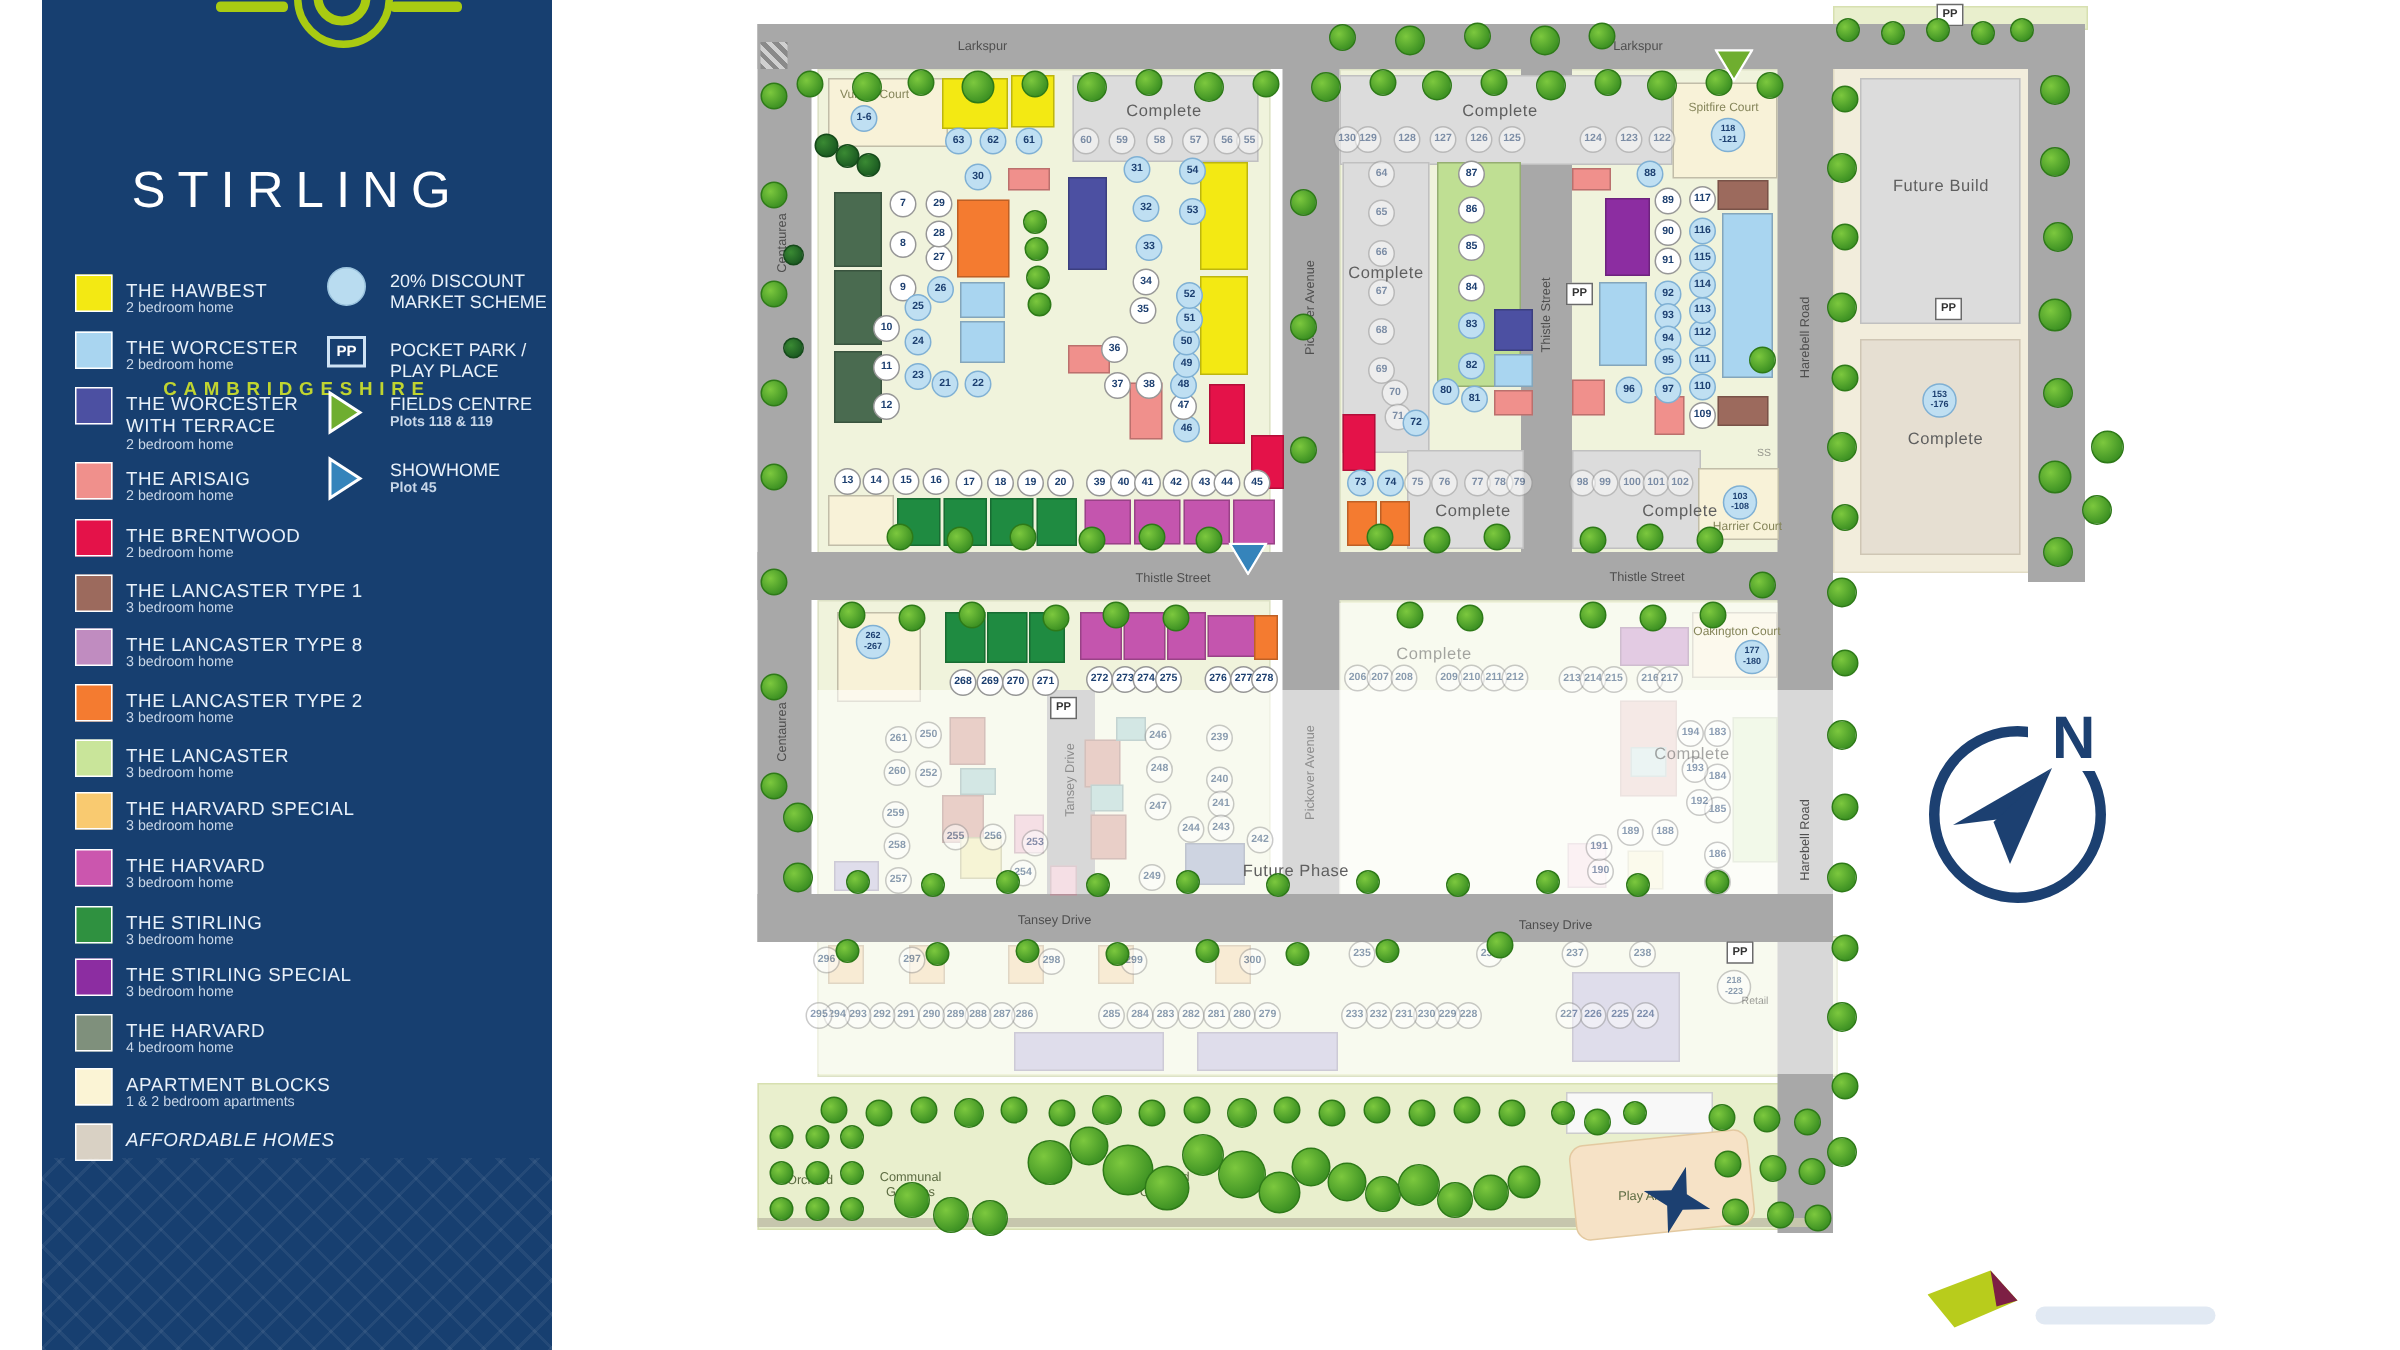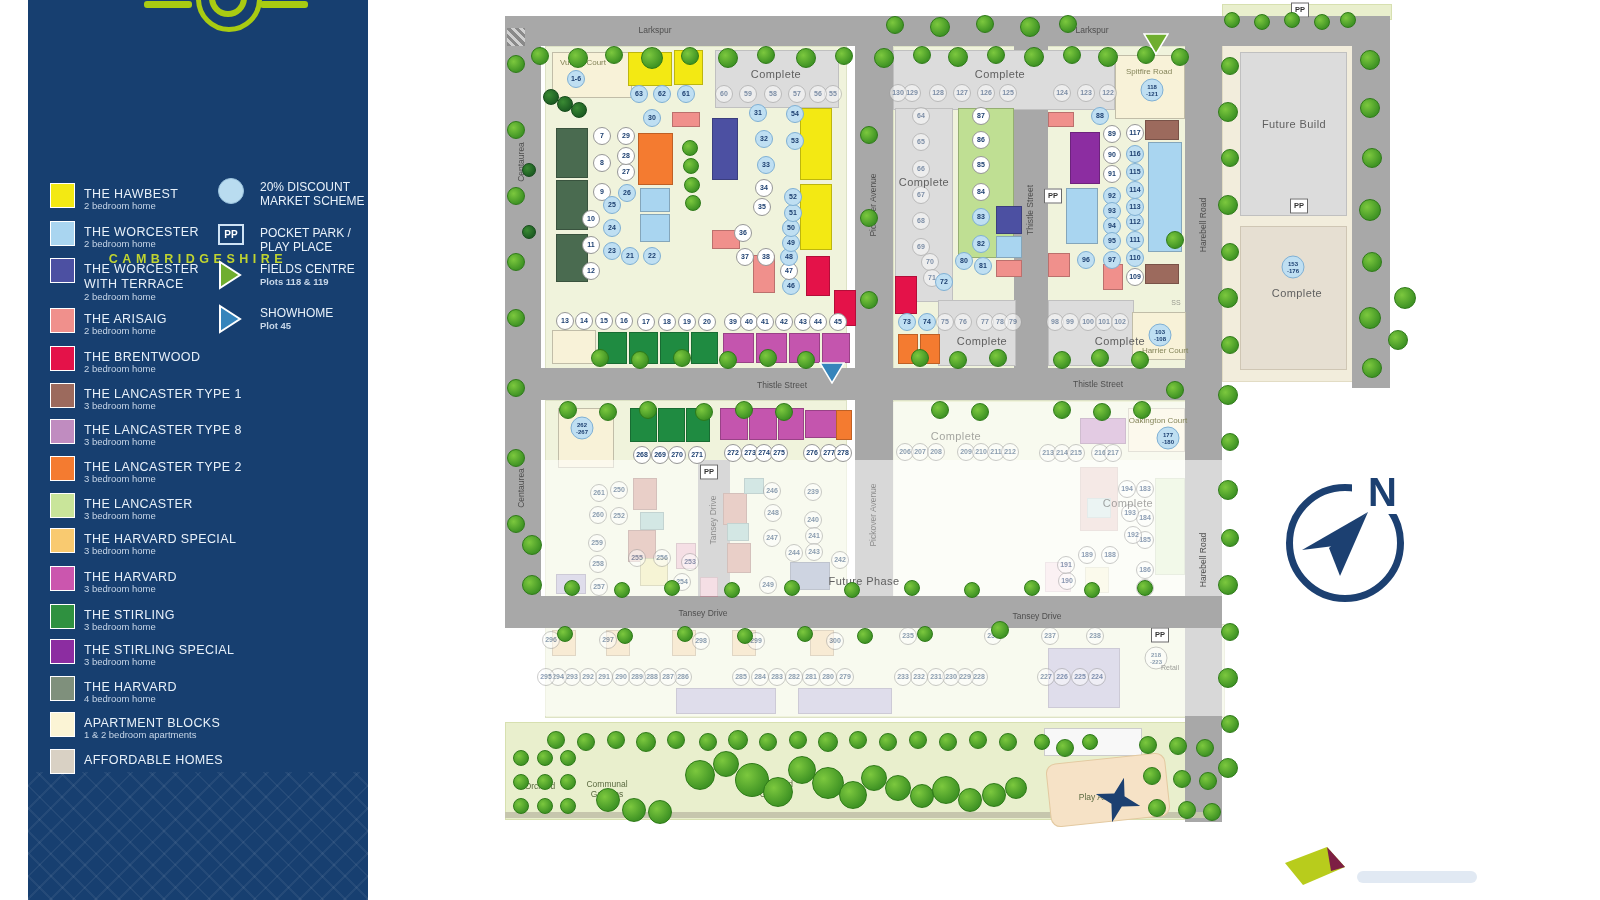--- a/index.html
+++ b/index.html
@@ -79,20 +79,21 @@
   #corner-logo{position:absolute;left:1285px;top:843px;z-index:50;}
 </style>
 </head>
 <body>
 
 <div id="sidebar">
   <div class="ring-outer"></div>
   <div class="ring-inner"></div>
   <div class="wing" style="left:116px;"></div>
   <div class="wing" style="left:232px;"></div>
+  <div id="title">STIRLING</div>
   <div id="county">CAMBRIDGESHIRE</div>
   <div id="legend">
       <div class="leg-row" style="top: 183px; height: 36px;">
         <div class="leg-sw" style="background: rgb(243, 233, 19);"></div>
         <div class="leg-t">THE HAWBEST</div>
         <div class="leg-s" style="top: 17px;">2 bedroom home</div>
       </div>
       <div class="leg-row" style="top: 221px; height: 36px;">
         <div class="leg-sw" style="background: rgb(169, 213, 240);"></div>
         <div class="leg-t">THE WORCESTER</div>
@@ -157,21 +158,21 @@
       <div class="leg-row" style="top: 676px; height: 36px;">
         <div class="leg-sw" style="background: rgb(127, 144, 124);"></div>
         <div class="leg-t">THE HARVARD</div>
         <div class="leg-s" style="top: 17px;">4 bedroom home</div>
       </div>
       <div class="leg-row" style="top: 712px; height: 36px;">
         <div class="leg-sw" style="background: rgb(251, 244, 213);"></div>
         <div class="leg-t">APARTMENT BLOCKS</div>
         <div class="leg-s" style="top: 17px;">1 &amp; 2 bedroom apartments</div>
       </div>
-      <div class="leg-row" style="top: 749px; height: 36px;">
+      <div class="leg-row" style="top: 749px; height: 36px; font-style: italic;">
         <div class="leg-sw" style="background: rgb(217, 209, 196);"></div>
         <div class="leg-t">AFFORDABLE HOMES</div>
       </div>
     </div>
   <div id="legend-markers">
       <div class="mk-row" style="left: 190px; top: 178px; height: 44px; position: absolute;">
         <div class="mk-ic disc-circle"></div>
         <div class="mk-t">20% DISCOUNT
 MARKET SCHEME</div>
       </div>
@@ -545,21 +546,21 @@
     <div class="lbl area" style="left: 1000px; top: 74px;">Complete</div>
     <div class="lbl area" style="left: 924px; top: 182px;">Complete</div>
     <div class="lbl area" style="left: 982px; top: 341px;">Complete</div>
     <div class="lbl area" style="left: 1120px; top: 341px;">Complete</div>
     <div class="lbl area fad" style="left: 956px; top: 436px;">Complete</div>
     <div class="lbl area fad" style="left: 1128px; top: 503px;">Complete</div>
     <div class="lbl area" style="left: 1297px; top: 293px;">Complete</div>
     <div class="lbl area" style="left: 1294px; top: 124px;">Future Build</div>
     <div class="lbl area" style="left: 864px; top: 581px;">Future Phase</div>
     <div class="lbl court" style="left: 583px; top: 63px;">Vulcan Court</div>
-    <div class="lbl court" style="left: 1149px; top: 72px;">Spitfire Road</div>
+    <div class="lbl court" style="left: 1149px; top: 72px;">Spitfire Court</div>
     <div class="lbl court" style="left: 1165px; top: 351px;">Harrier Court</div>
     <div class="lbl court" style="left: 1158px; top: 421px;">Oakington Court</div>
     <div class="lbl garden" style="left: 540px; top: 786px;">Orchard</div>
     <div class="lbl garden" style="left: 607px; top: 789px;">Communal
 Gardens</div>
     <div class="lbl garden" style="left: 774px; top: 789px;">Woodland
 Garden</div>
     <div class="lbl garden" style="left: 1097px; top: 797px;">Play Area</div>
     <div class="lbl tiny fad" style="left: 1176px; top: 303px;">SS</div>
     <div class="lbl tiny fad" style="left: 1170px; top: 668px;">Retail</div>

